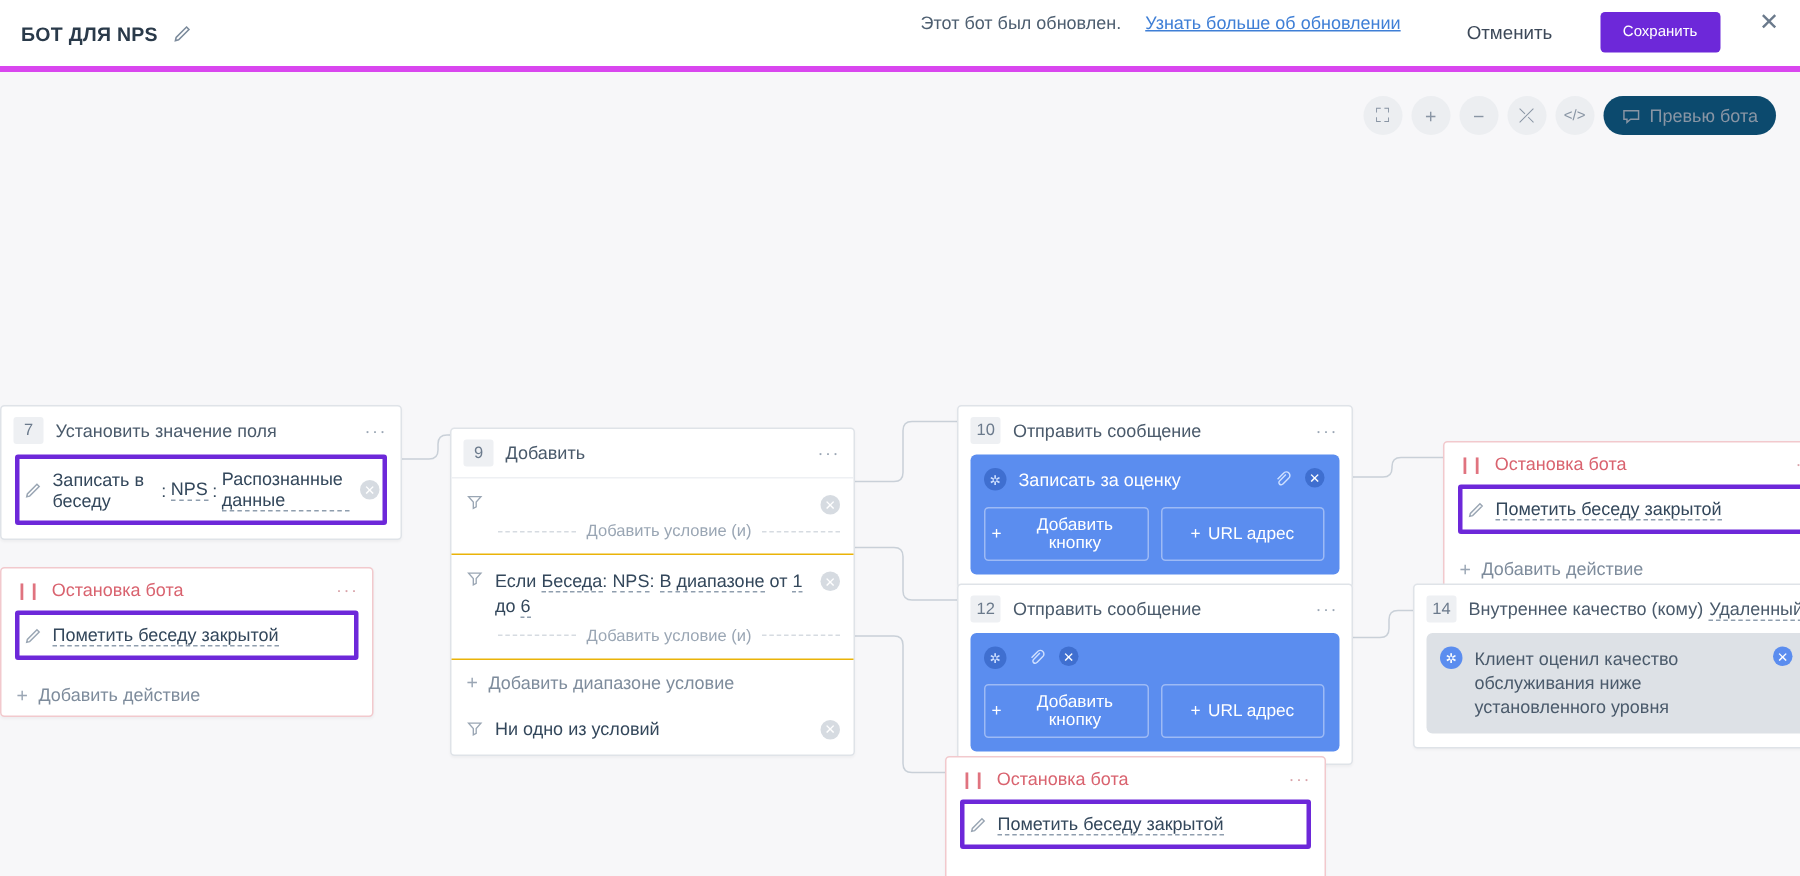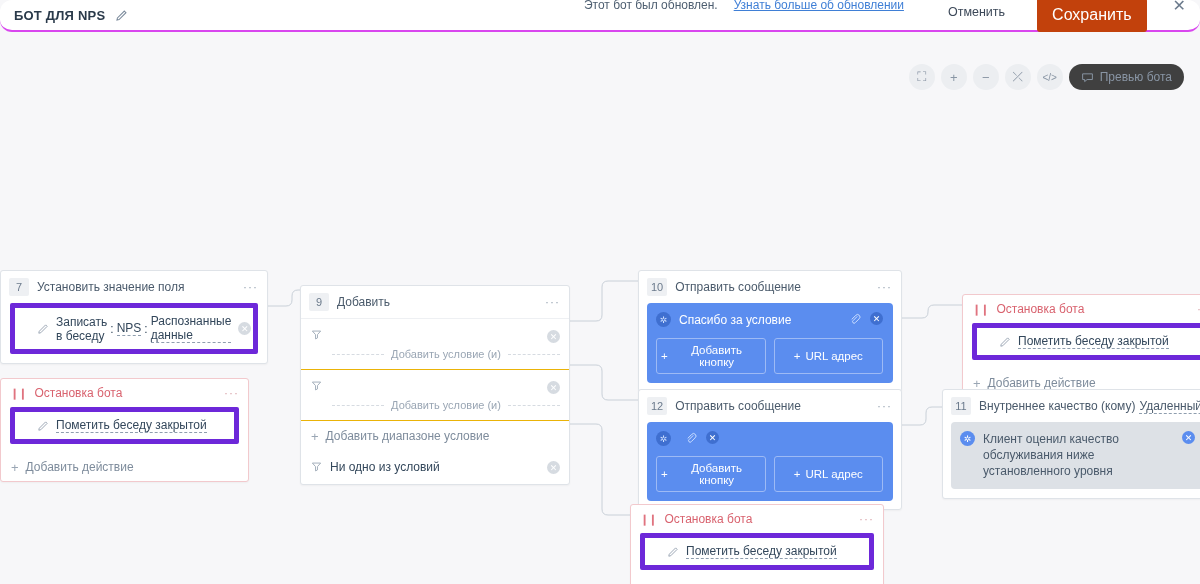--- a/index.html
+++ b/index.html
@@ -9,26 +9,25 @@
     overflow: hidden;
     background: #f7f7f9;
     font-family: "Liberation Sans", sans-serif;
     font-size: 12px;
     color: #33475b;
   }
 
   
   .topbar {
     position: absolute; top: 0; left: 0;
-    width: 1200px; height: 32px;
+    width: 1200px; height: 48px;
     background: #ffffff;
-    border-bottom: 2px solid #d946ef;
+    border-bottom: 4px solid #d946ef;
     display: flex; align-items: center;
     z-index: 50;
-    border-radius: 12px;
   }
   .bot-title {
     margin-left: 14px;
     font-size: 13px; font-weight: bold;
     color: #2a3a4a; letter-spacing: .2px;
   }
   .pencil-top {
     margin-left: 9px; width: 14px; height: 14px;
     display: inline-flex; align-items: center; justify-content: center;
     color: #7c8b9c; cursor: pointer;
@@ -37,43 +36,43 @@
     margin-left: auto; display: flex; align-items: flex-start; gap: 12px;
     padding-right: 8px;
   }
   .upd-text { font-size: 12px; color: #4d5e70; }
   .upd-link { font-size: 12px; color: #3f7fd6; text-decoration: underline; margin-left: 4px; cursor: pointer; }
   .btn-cancel {
     margin-left: 22px; font-size: 12.5px; color: #3c4858;
     background: transparent; border: none; cursor: pointer; padding: 7px 10px;
   }
   .btn-save {
-    margin-left: 10px; background: #c2410c; color: #fff;
+    margin-left: 10px; background: #6d28d9; color: #fff;
     border: none; border-radius: 3px;
-    font-size: 16px; padding: 8px 15px; cursor: pointer;
+    font-size: 10px; padding: 8px 15px; cursor: pointer;
   }
   .btn-close {
     margin-left: 14px; margin-right: 6px; color: #6b7a8c;
     font-size: 16px; cursor: pointer; line-height: 1;
   }
 
   
   .canvas-tools {
     position: absolute; top: 64px; right: 16px;
     display: flex; align-items: center; gap: 6px;
     z-index: 40;
   }
   .tool-btn {
     width: 26px; height: 26px; border-radius: 50%;
     background: #eceef1; color: #8995a4;
     display: flex; align-items: center; justify-content: center;
     font-size: 13px; cursor: pointer; border: none;
   }
   .preview-btn {
-    height: 26px; border-radius: 13px; background: #404040;
+    height: 26px; border-radius: 13px; background: #0c4a6e;
     color: #8995a4; display: flex; align-items: center; gap: 6px;
     padding: 0 12px; font-size: 12px; cursor: pointer; border: none;
   }
 
   
   .card {
     position: absolute;
     background: #ffffff;
     border: 1px solid #dfe3e8;
     border-radius: 3px;
@@ -98,23 +97,23 @@
   .x-btn {
     margin-left: auto; flex: none; width: 13px; height: 13px;
     border-radius: 50%; background: #d6dbe1; color: #fff;
     font-size: 9px; display: flex; align-items: center; justify-content: center;
     cursor: pointer;
   }
 
   
   .boxed {
     margin: 0 9px 9px 9px;
-    border: 5px solid #6d28d9;
+    border: 3px solid #6d28d9;
     border-radius: 2px;
-    padding: 6px 21px;
+    padding: 6px 2px;
     display: flex; align-items: center; gap: 7px;
     font-size: 12px;
   }
 
   
   .stop-card { border: 1px solid #f2c9cd; background: #fff; }
   .stop-head {
     display: flex; align-items: center; gap: 8px;
     padding: 7px 9px; min-height: 26px;
   }
@@ -302,20 +301,30 @@
       <span>Добавить условие (и)</span>
       <span class="dash-line"></span>
     </div>
 
     <div class="cond-row">
       <span class="funnel">
         <svg width="11" height="11" viewBox="0 0 16 16" fill="none" stroke="currentColor" stroke-width="1.3">
             <path d="M2 3h12l-4.6 5.2V13l-2.8 1.4V8.2z"></path>
           </svg>
       </span>
+      <span style="line-height:1.4">
+        <span>Если</span>
+        <span class="dashed-link">Беседа</span><span>:</span>
+        <span class="dashed-link">NPS</span><span>:</span>
+        <span class="dashed-link">В диапазоне</span>
+        <span>от</span>
+        <span class="dashed-link">1</span>
+        <span>до</span>
+        <span class="dashed-link">6</span>
+      </span>
       <span class="x-btn" style="margin-top:2px">✕</span>
     </div>
     <div class="cond-sub">
       <span class="dash-line"></span>
       <span>Добавить условие (и)</span>
       <span class="dash-line"></span>
     </div>
 
     <div class="add-action" style="padding:8px 10px">
       <span class="plus">+</span>
@@ -335,21 +344,21 @@
 
   <div class="card" style="left:638px; top:270px; width:264px;">
     <div class="card-head">
       <span class="num-badge">10</span>
       <span class="card-title">Отправить сообщение</span>
       <span class="dots">···</span>
     </div>
     <div class="msg-body">
       <div class="msg-top">
         <span class="bot-av">✲</span>
-        <span class="msg-text">Спасибо за условие</span>
+        <span class="msg-text">Записать за оценку</span>
         <span class="msg-icons">
           <span class="msg-ic">
             <svg width="12" height="12" viewBox="0 0 16 16" fill="none" stroke="currentColor" stroke-width="1.3">
                 <path d="M11 4.5L5.6 10a2 2 0 102.8 2.8l5-5a3.2 3.2 0 10-4.5-4.5L3.6 8.6"></path>
               </svg>
           </span>
           <span class="msg-ic-x">✕</span>
         </span>
       </div>
       <div class="msg-buttons">
@@ -411,21 +420,21 @@
       <span class="dashed-link">Пометить беседу закрытой</span>
     </div>
     <div class="add-action">
       <span class="plus">+</span>
       <span>Добавить действие</span>
     </div>
   </div>
 
   <div class="card" style="left:942px; top:389px; width:272px;">
     <div class="card-head">
-      <span class="num-badge">11</span>
+      <span class="num-badge">14</span>
       <span class="card-title" style="white-space:nowrap">Внутреннее качество (кому)</span>
       <span class="card-title dashed-link" style="white-space:nowrap;margin-left:-4px">Удаленный пользователь</span>
     </div>
     <div class="grey-body">
       <span class="grey-av">✲</span>
       <span class="msg-text" style="color:#4a5a6b">Клиент оценил качество обслуживания ниже установленного уровня</span>
       <span class="grey-x">✕</span>
     </div>
   </div>
 

